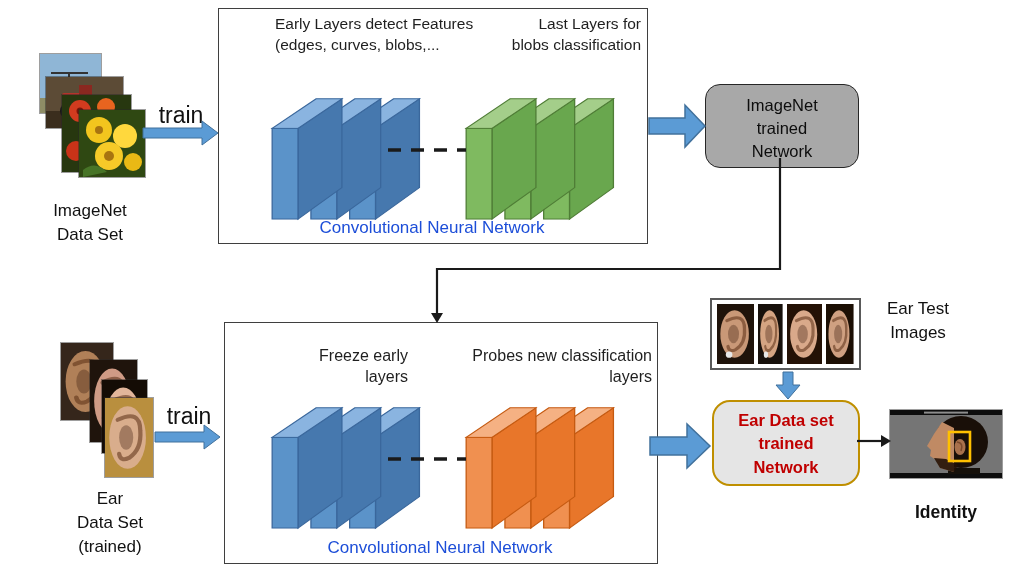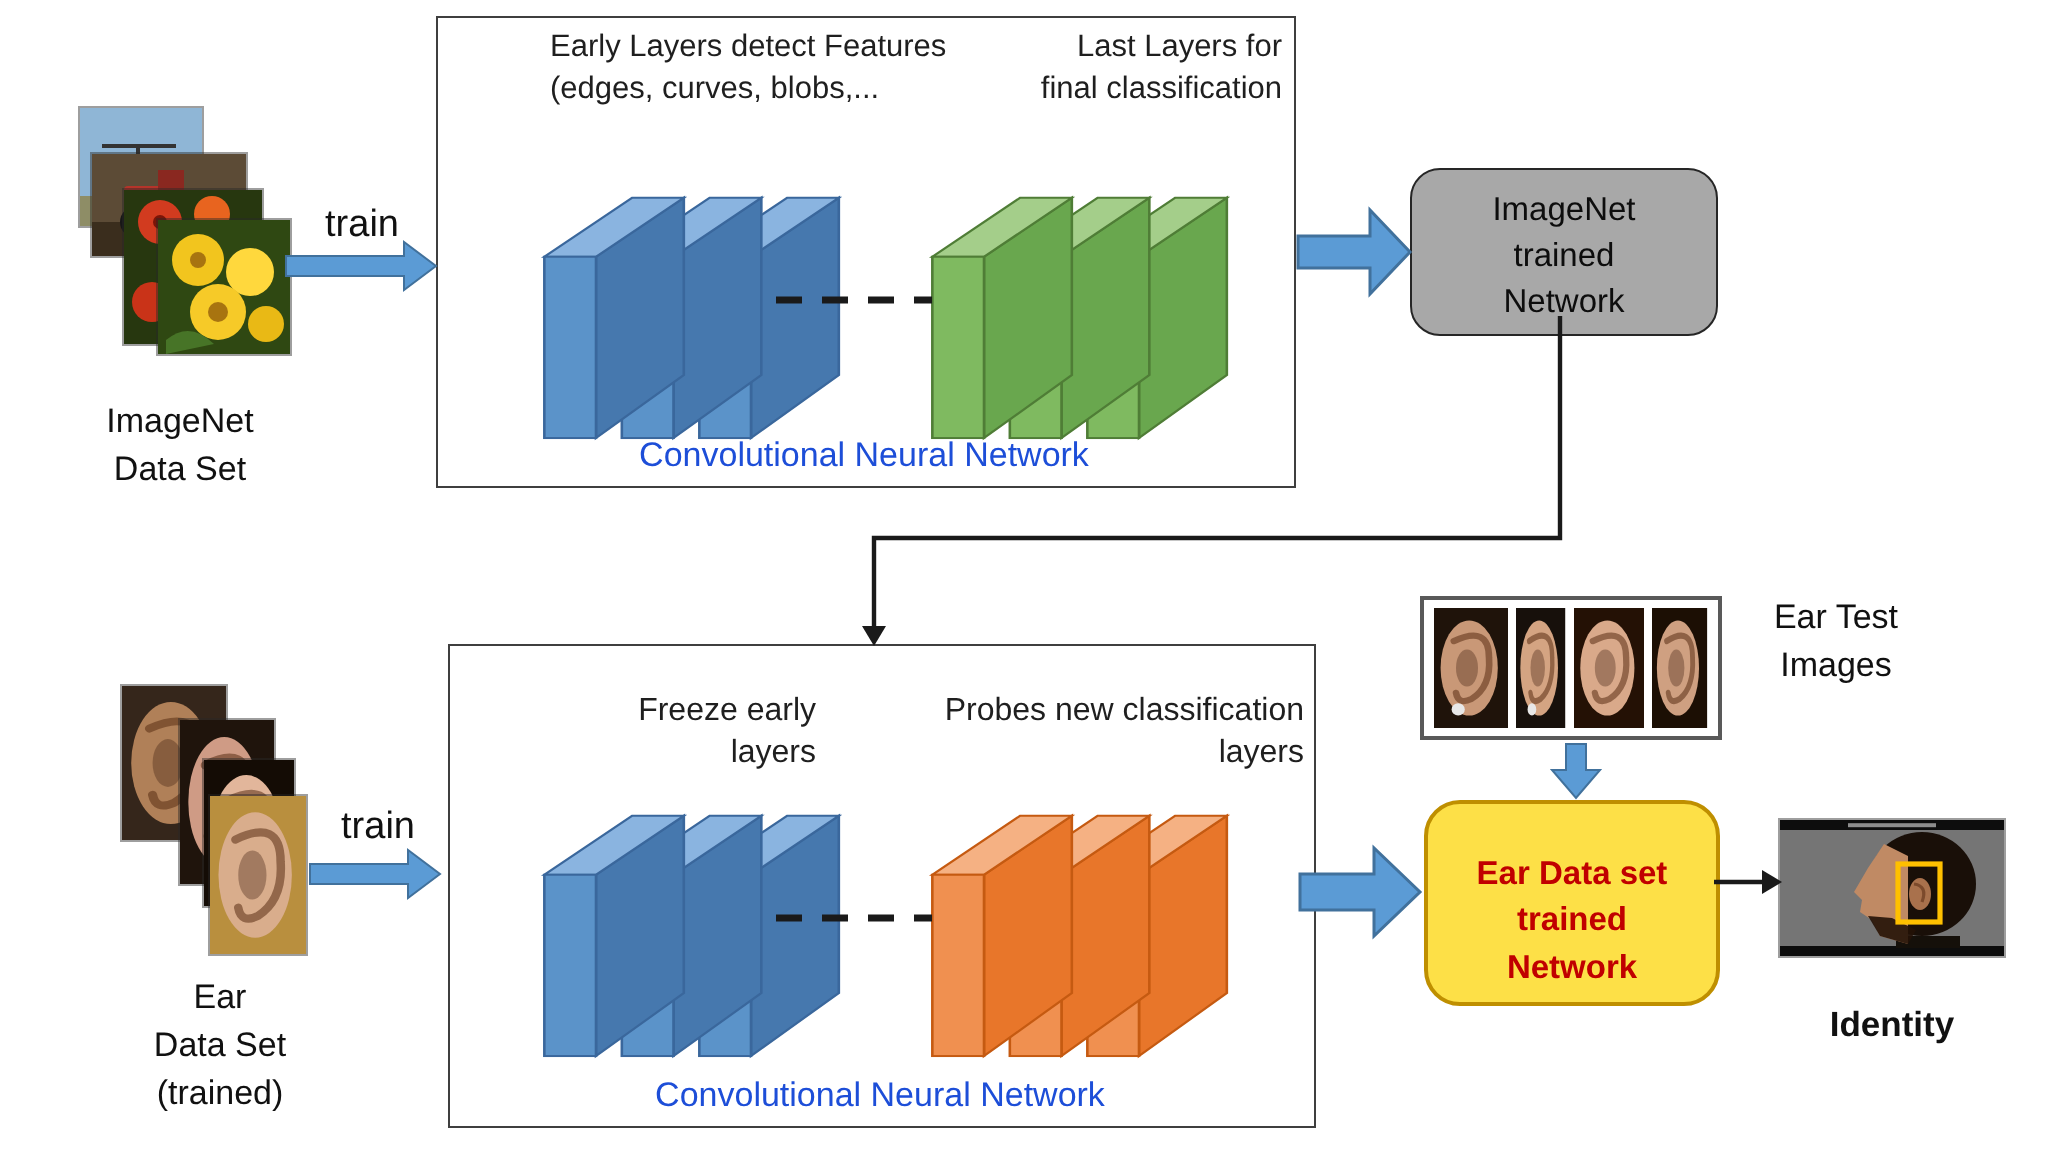--- a/index.html
+++ b/index.html
@@ -5,44 +5,44 @@
   html,body{margin:0;padding:0;background:#fff;}
   #canvas{position:relative;width:1024px;height:583px;background:#fff;overflow:hidden;
           font-family:"Liberation Sans",sans-serif;color:#1a1a1a;}
   .abs{position:absolute;}
   .cnn-box{border:1.6px solid #3f3f3f;background:#fff;}
   .note{font-size:15.5px;line-height:1.34;color:#1f1f1f;}
   .note.center{text-align:center;}
   .note-lg{font-size:16px;line-height:1.3;color:#1f1f1f;text-align:right;}
   .caption{font-size:17px;color:#1d4ed8;text-align:center;white-space:nowrap;}
   .label{font-size:17px;line-height:1.4;color:#111;text-align:center;}
-  .train{font-size:19px;color:#111;text-align:center;}
+  .train{font-size:23px;color:#111;text-align:center;}
   .net-box{border-radius:15px;text-align:center;}
   .net-box.gray{background:#a8a8a8;border:1.7px solid #262626;font-size:16.5px;line-height:1.4;color:#0d0d0d;padding-top:9px;}
-  .net-box.yellow{background:#fde047;border:2px solid #bf8f00;border-radius:18px;
-                  font-size:16.5px;line-height:1.42;font-weight:bold;color:#c00000;padding-top:24px;}
+  .net-box.yellow{background:#e5e5e5;border:2px solid #bf8f00;border-radius:18px;
+                  font-size:16.5px;line-height:1.42;font-weight:bold;color:#c00000;padding-top:7px;}
   .photo{box-shadow:0 0 0 1px rgba(40,40,40,.45);}
   .photo svg,.ear-pic svg,.stack svg{display:block;width:100%;height:100%;}
   .probe-strip{border:2px solid #595959;background:#fff;display:flex;align-items:center;gap:4px;padding:0 5px;box-sizing:border-box;}
   .probe-strip .ear-pic{height:60px;}
 </style>
 </head>
 <body>
 
 <div id="canvas">
 
   <div class="abs cnn-box" style="left:218px;top:8px;width:428px;height:234px;"></div>
 
   <div class="abs note" style="left:231px;top:14px;width:270px;margin-left:44px;">
     <div>Early Layers detect Features</div>
     <div>(edges, curves, blobs,...</div>
   </div>
   <div class="abs note center" style="left:455px;top:14px;width:186px;text-align:right;">
     <div>Last Layers for</div>
-    <div>final classification</div>
+    <div>blobs classification</div>
   </div>
 
   <div class="abs stack" style="left:267px;top:87px;width:155px;height:134px;">
       <svg viewBox="0 0 120 136" preserveAspectRatio="none">
         <polygon points="84,42 118,12 118,102 84,134" fill="#4678ae" stroke="#3a679c" stroke-width="1"></polygon>
         <polygon points="64,42 98,12 118,12 84,42" fill="#8ab4e0" stroke="#3a679c" stroke-width="1"></polygon>
         <rect x="64" y="42" width="20" height="92" fill="#5b93c9" stroke="#3a679c" stroke-width="1"></rect>
         <polygon points="54,42 88,12 88,102 54,134" fill="#4678ae" stroke="#3a679c" stroke-width="1"></polygon>
         <polygon points="34,42 68,12 88,12 54,42" fill="#8ab4e0" stroke="#3a679c" stroke-width="1"></polygon>
         <rect x="34" y="42" width="20" height="92" fill="#5b93c9" stroke="#3a679c" stroke-width="1"></rect>

